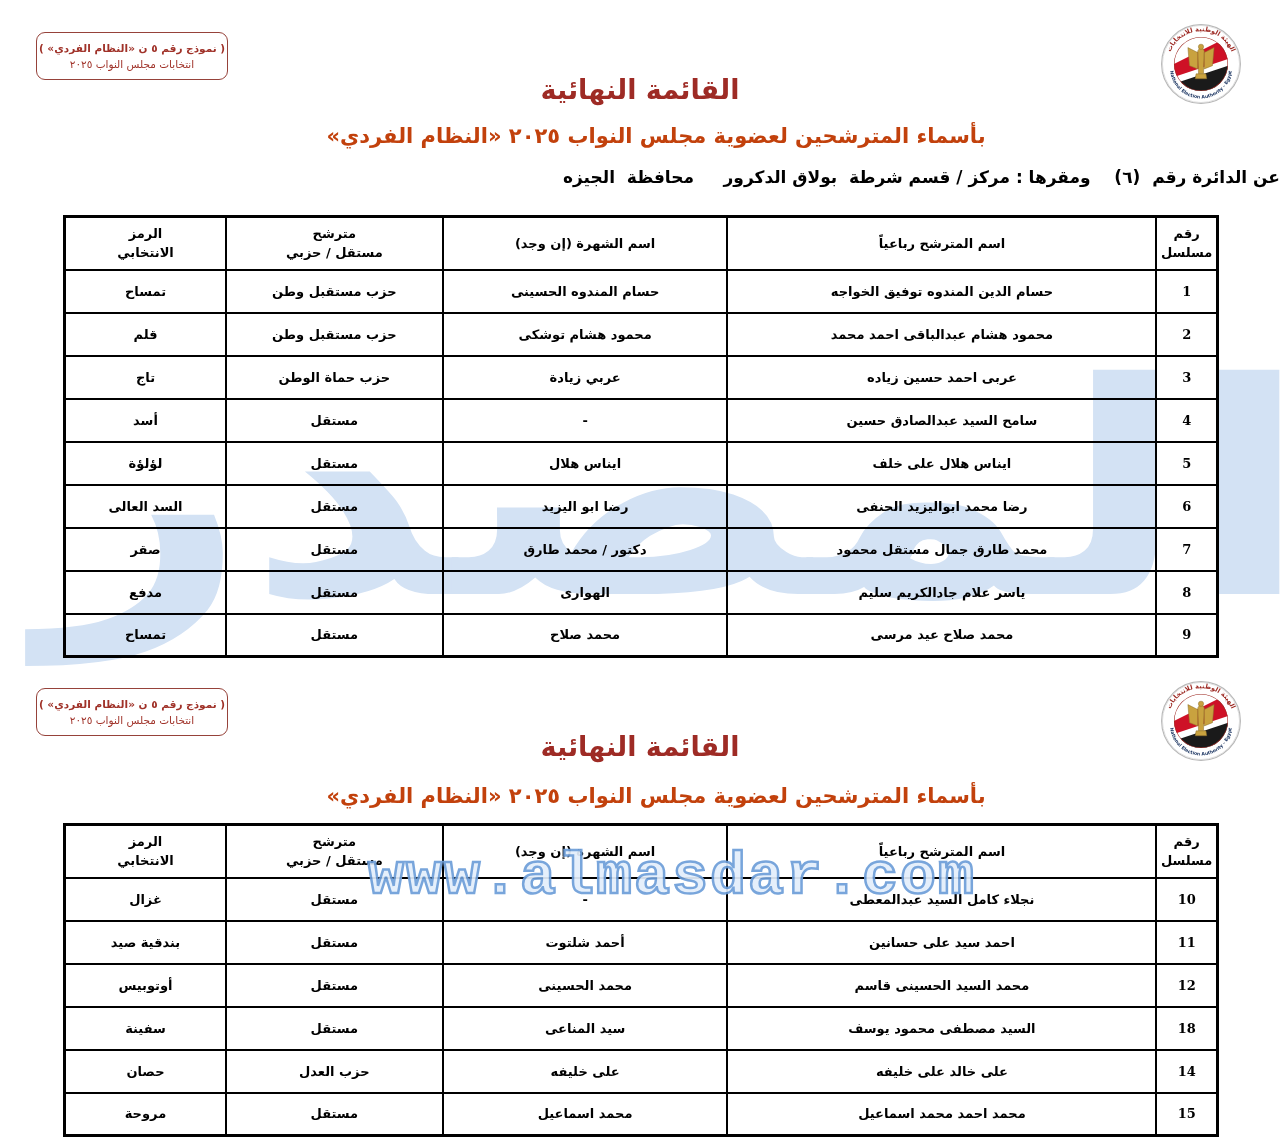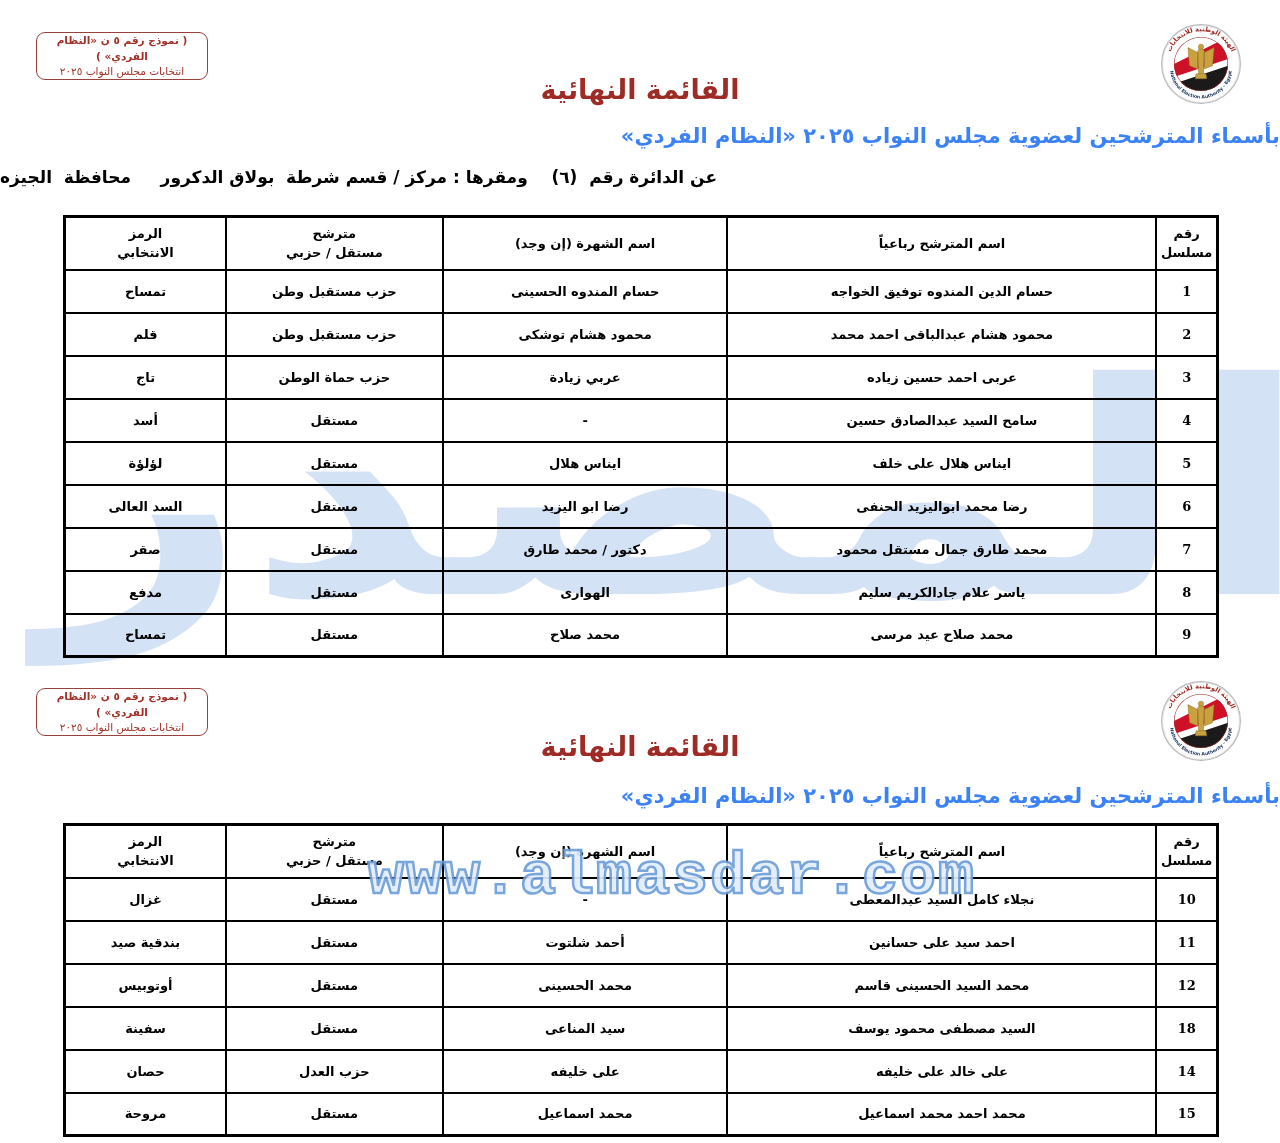--- a/index.html
+++ b/index.html
@@ -21,44 +21,44 @@
   .wm-url {
     position:absolute; top:843px; left:368px; z-index:3;
     font-size:60px; font-weight:bold; letter-spacing:2px;
     color:#e3eefb; -webkit-text-stroke:2.5px #6d9ed9;
     opacity:.92; pointer-events:none; user-select:none;
     direction:ltr; font-family:Liberation Mono, monospace;
   }
 
   
   .form-box {
-    position:absolute; left:36px; width:172px; height:48px;
+    position:absolute; left:36px; width:192px; height:48px;
     border:1.5px solid #96423a; border-radius:9px;
     display:flex; flex-direction:column; justify-content:center;
     text-align:center; z-index:2; background:transparent;
   }
   .form-box .l1 { font-size:10.5px; font-weight:bold; color:#a03229; line-height:1.5; }
   .form-box .l2 { font-size:10.5px; font-weight:normal; color:#a03229; line-height:1.4; }
   .fb1 { top:32px; } .fb2 { top:688px; }
 
   
   .logo { position:absolute; left:1160px; width:82px; height:82px; z-index:2; }
   .lg1 { top:23px; } .lg2 { top:680px; }
 
   
   .main-title {
     position:absolute; width:100%; text-align:center; z-index:2;
     font-size:27px; font-weight:bold; color:#9e2b25;margin-left:28px;
   }
   .sub-title {
-    position:absolute; width:100%; z-index:2;
-    font-size:21px; font-weight:bold; color:#3b82f6;padding-left:32px;
+    position:absolute; width:100%; text-align:center; z-index:2;
+    font-size:21px; font-weight:bold; color:#c2410c;padding-left:32px;
   }
   .district-line {
-    position:absolute; width:100%; text-align:left; z-index:2;
+    position:absolute; width:100%; text-align:right; z-index:2;
     font-size:17px; font-weight:bold; color:#000; white-space:pre;
   }
   .t1 { top:74px; } .s1 { top:124px; } .d1 { top:167px; }
   .t2 { top:731px; } .s2 { top:784px; }
 
   
   table.cand {
     position:absolute; left:63px; width:1156px; z-index:1;
     border-collapse:collapse; direction:rtl;
     background:transparent;

